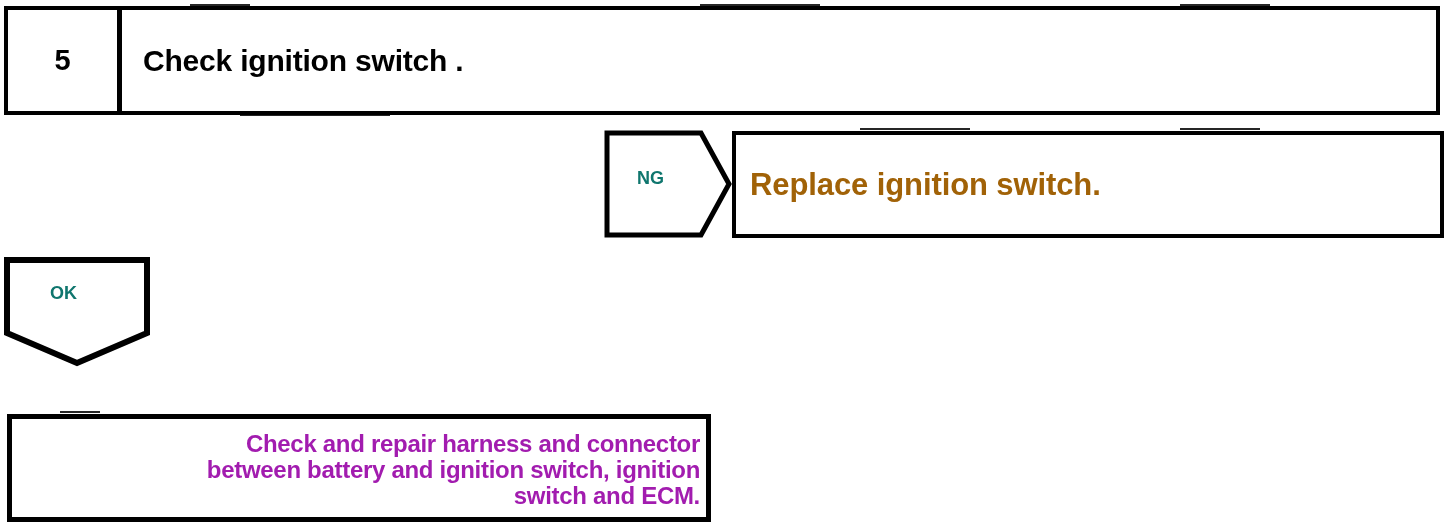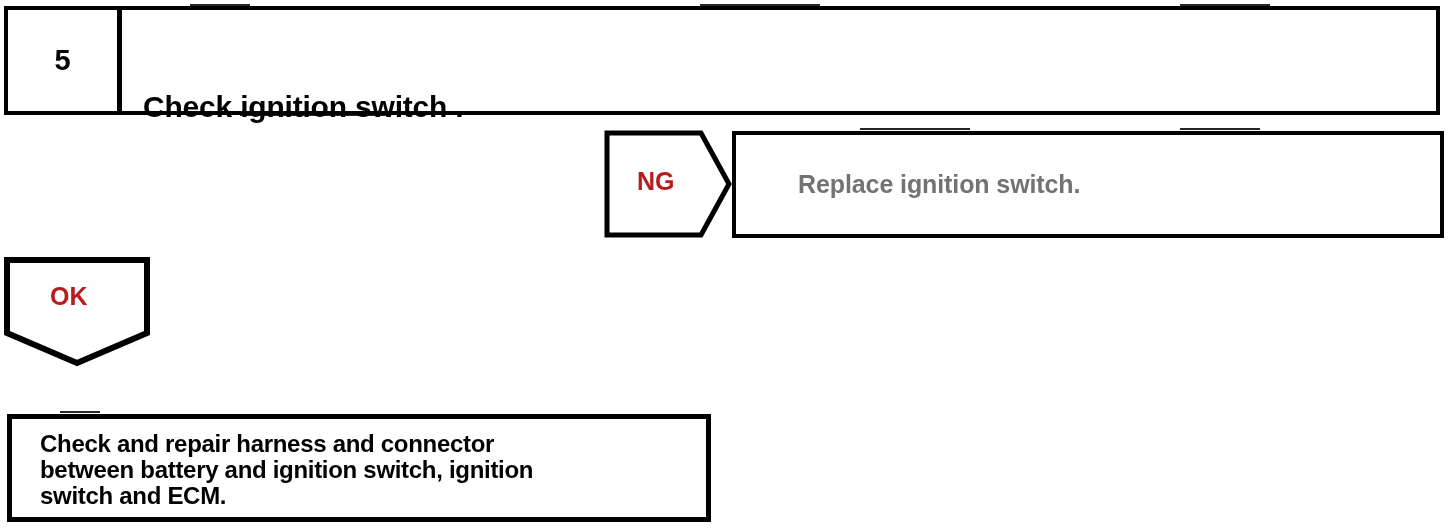--- a/index.html
+++ b/index.html
@@ -51,21 +51,20 @@
     letter-spacing: 0px;
   }
   .step-desc-cell {
     position: absolute;
     left: 119px;
     top: 0;
     right: 0;
     height: 101px;
     display: flex;
     align-items: center;
-    margin-top: 46px;
   }
   .step-desc-text {
     font-size: 30px;
     font-weight: bold;
     color: #000000;
     padding-left: 16px;
     line-height: 1;
     letter-spacing: -0.2px;
   }
 
@@ -75,23 +74,23 @@
     left: 604px;
     top: 130px;
     width: 128px;
     height: 108px;
   }
   .branch-ng svg, .branch-ok svg {
     display: block;
   }
   .branch-label {
     position: absolute;
-    font-size: 25px;
-    font-weight: bold;
-    color: #b91c1c;
+    font-size: 18px;
+    font-weight: bold;
+    color: #0f766e;
     line-height: 1;
     letter-spacing: 0px;
   }
   .branch-ng .branch-label {
     left: 33px;
     top: 39px;
   }
 
   
   .action-box {
@@ -100,27 +99,26 @@
     top: 131px;
     width: 712px;
     height: 107px;
     box-sizing: border-box;
     border: 4px solid #000000;
     background: #ffffff;
     display: flex;
     align-items: center;
   }
   .action-text {
-    font-size: 25px;
-    font-weight: bold;
-    color: #737373;
+    font-size: 31px;
+    font-weight: bold;
+    color: #a16207;
     padding-left: 14px;
     line-height: 1;
     letter-spacing: -0.1px;
-    margin-left: 48px;
   }
 
   
   .branch-ok {
     position: absolute;
     left: 4px;
     top: 257px;
     width: 156px;
     height: 110px;
   }
@@ -140,24 +138,25 @@
     border: 5px solid #000000;
     background: #ffffff;
   }
   .result-text {
     position: absolute;
     left: 28px;
     top: 12px;
     right: 6px;
     font-size: 24px;
     font-weight: bold;
-    color: #000000;
+    color: #a21caf;
     line-height: 26px;
     letter-spacing: -0.3px;
     white-space: pre-line;
+    text-align: right;
   }
 
   
   .speck {
     position: absolute;
     background: #000000;
     opacity: 0.85;
   }
 </style>
 </head>

